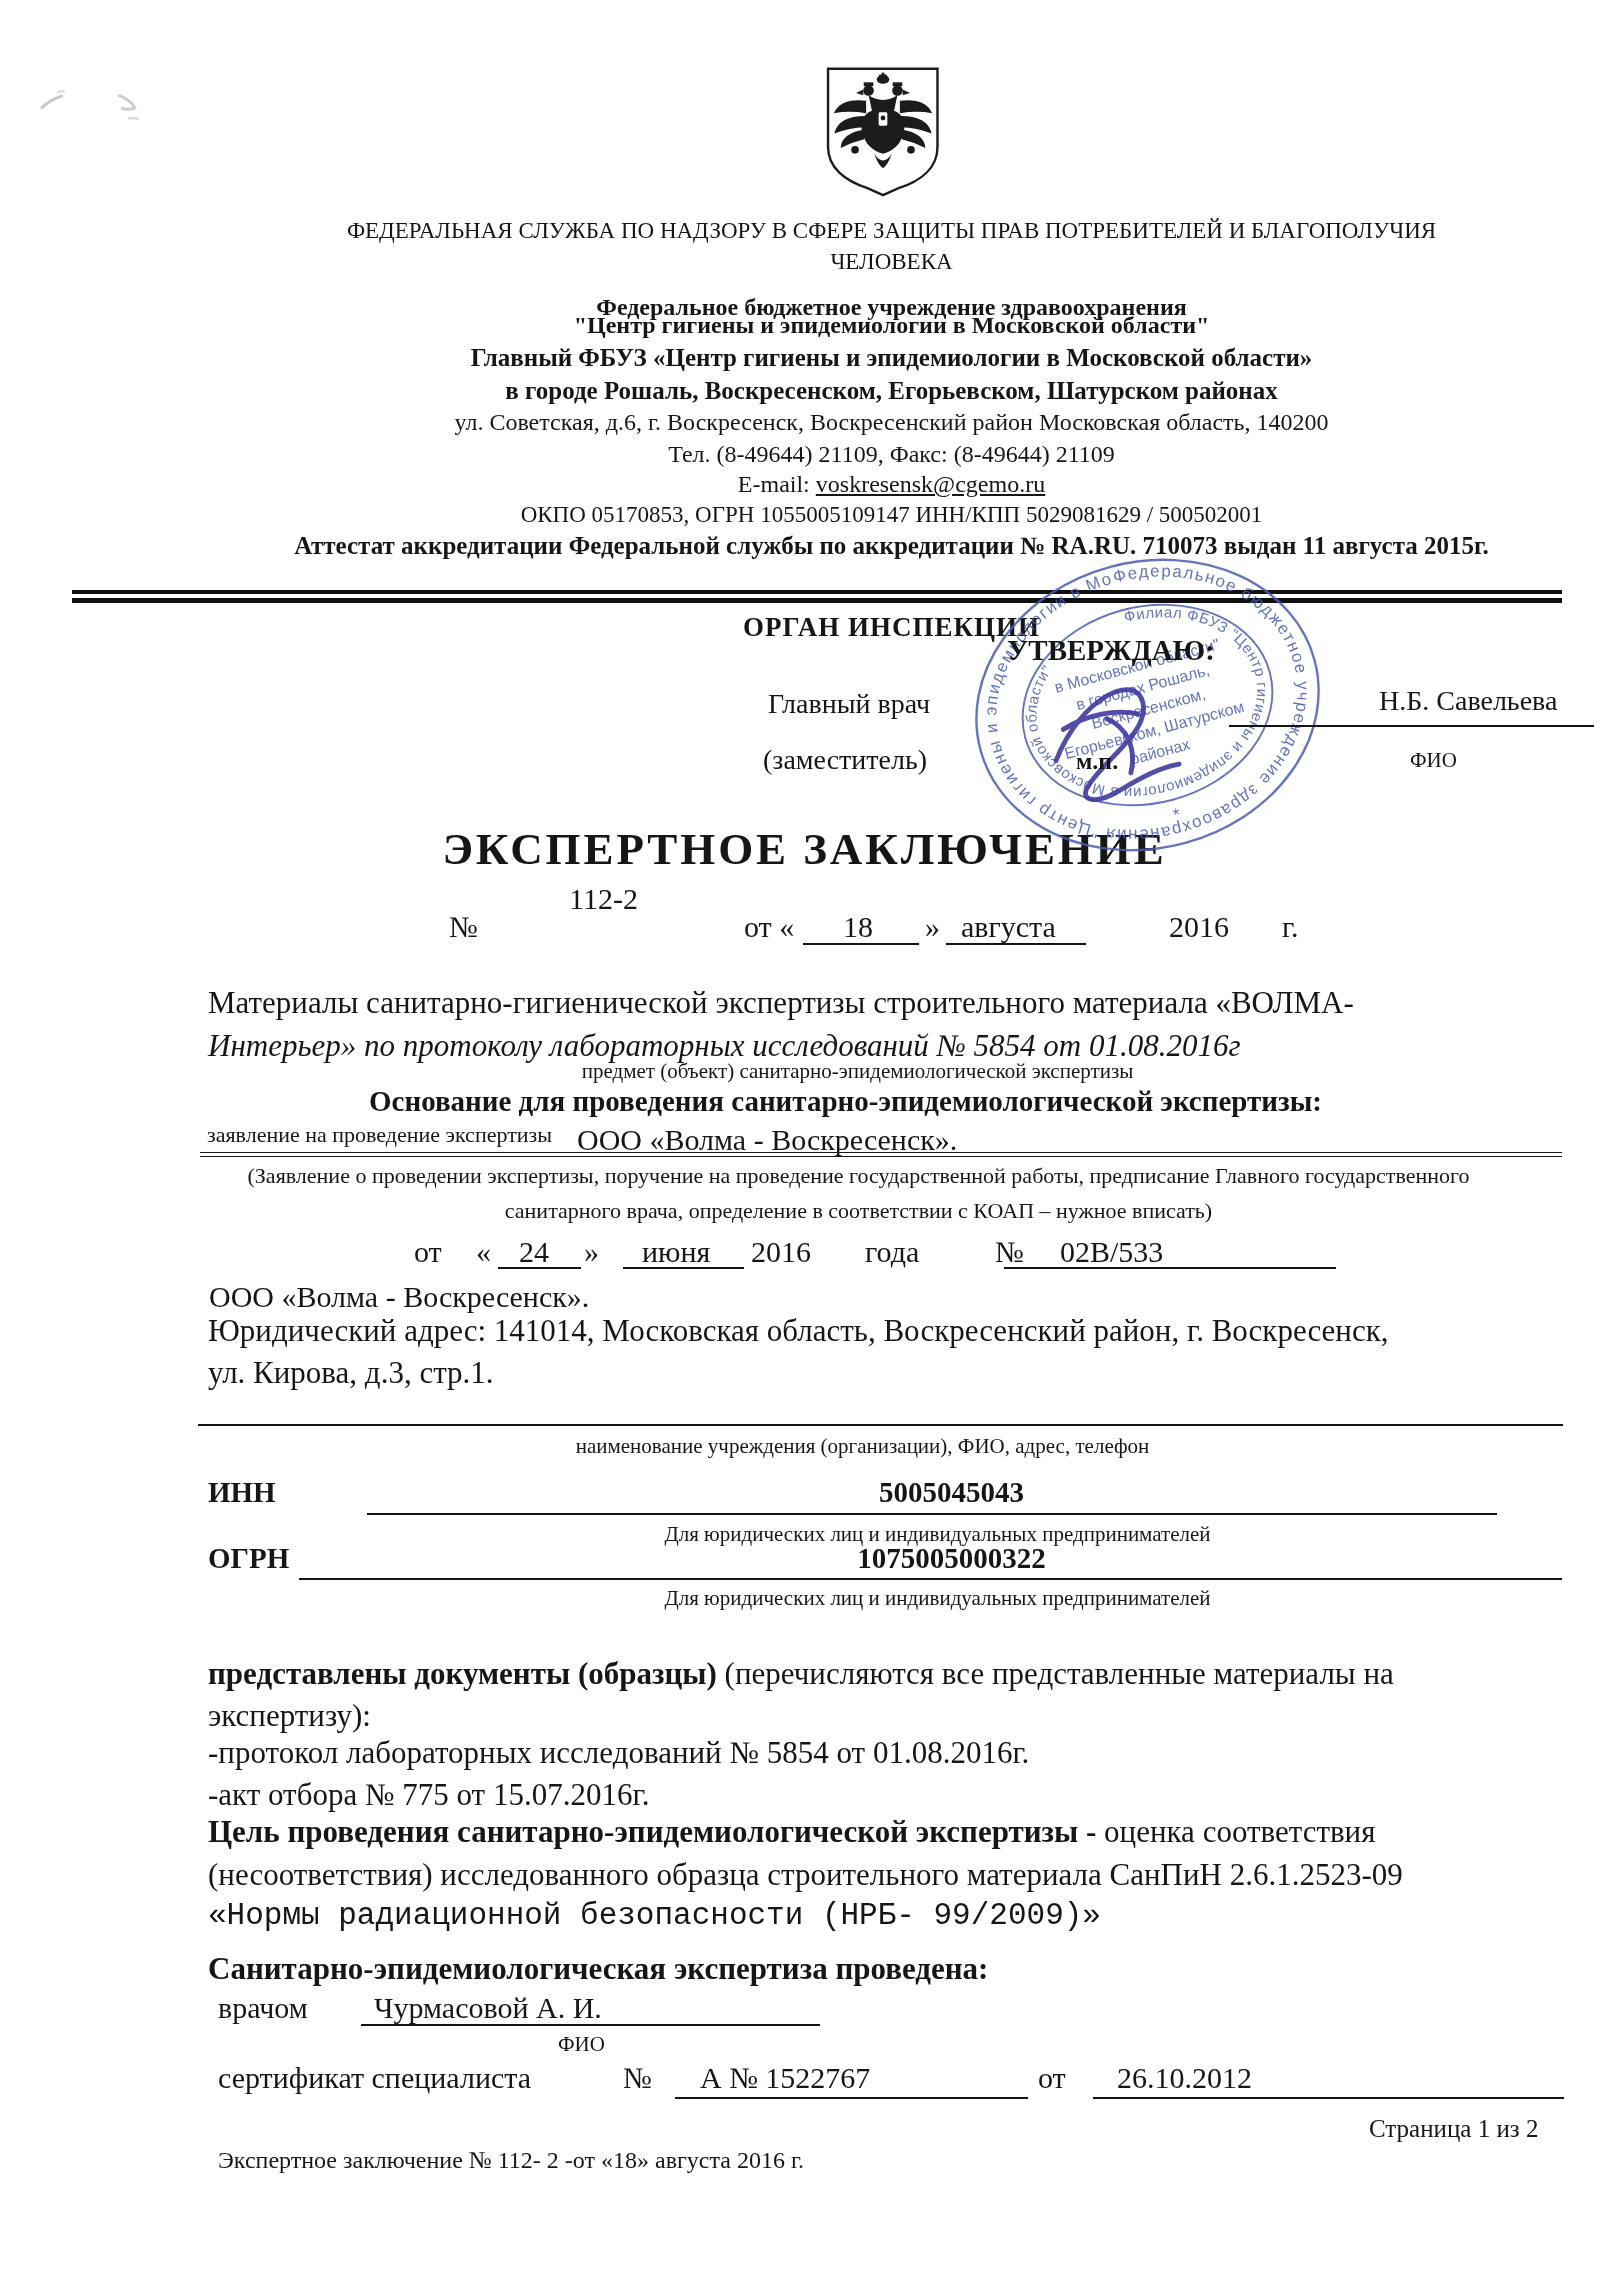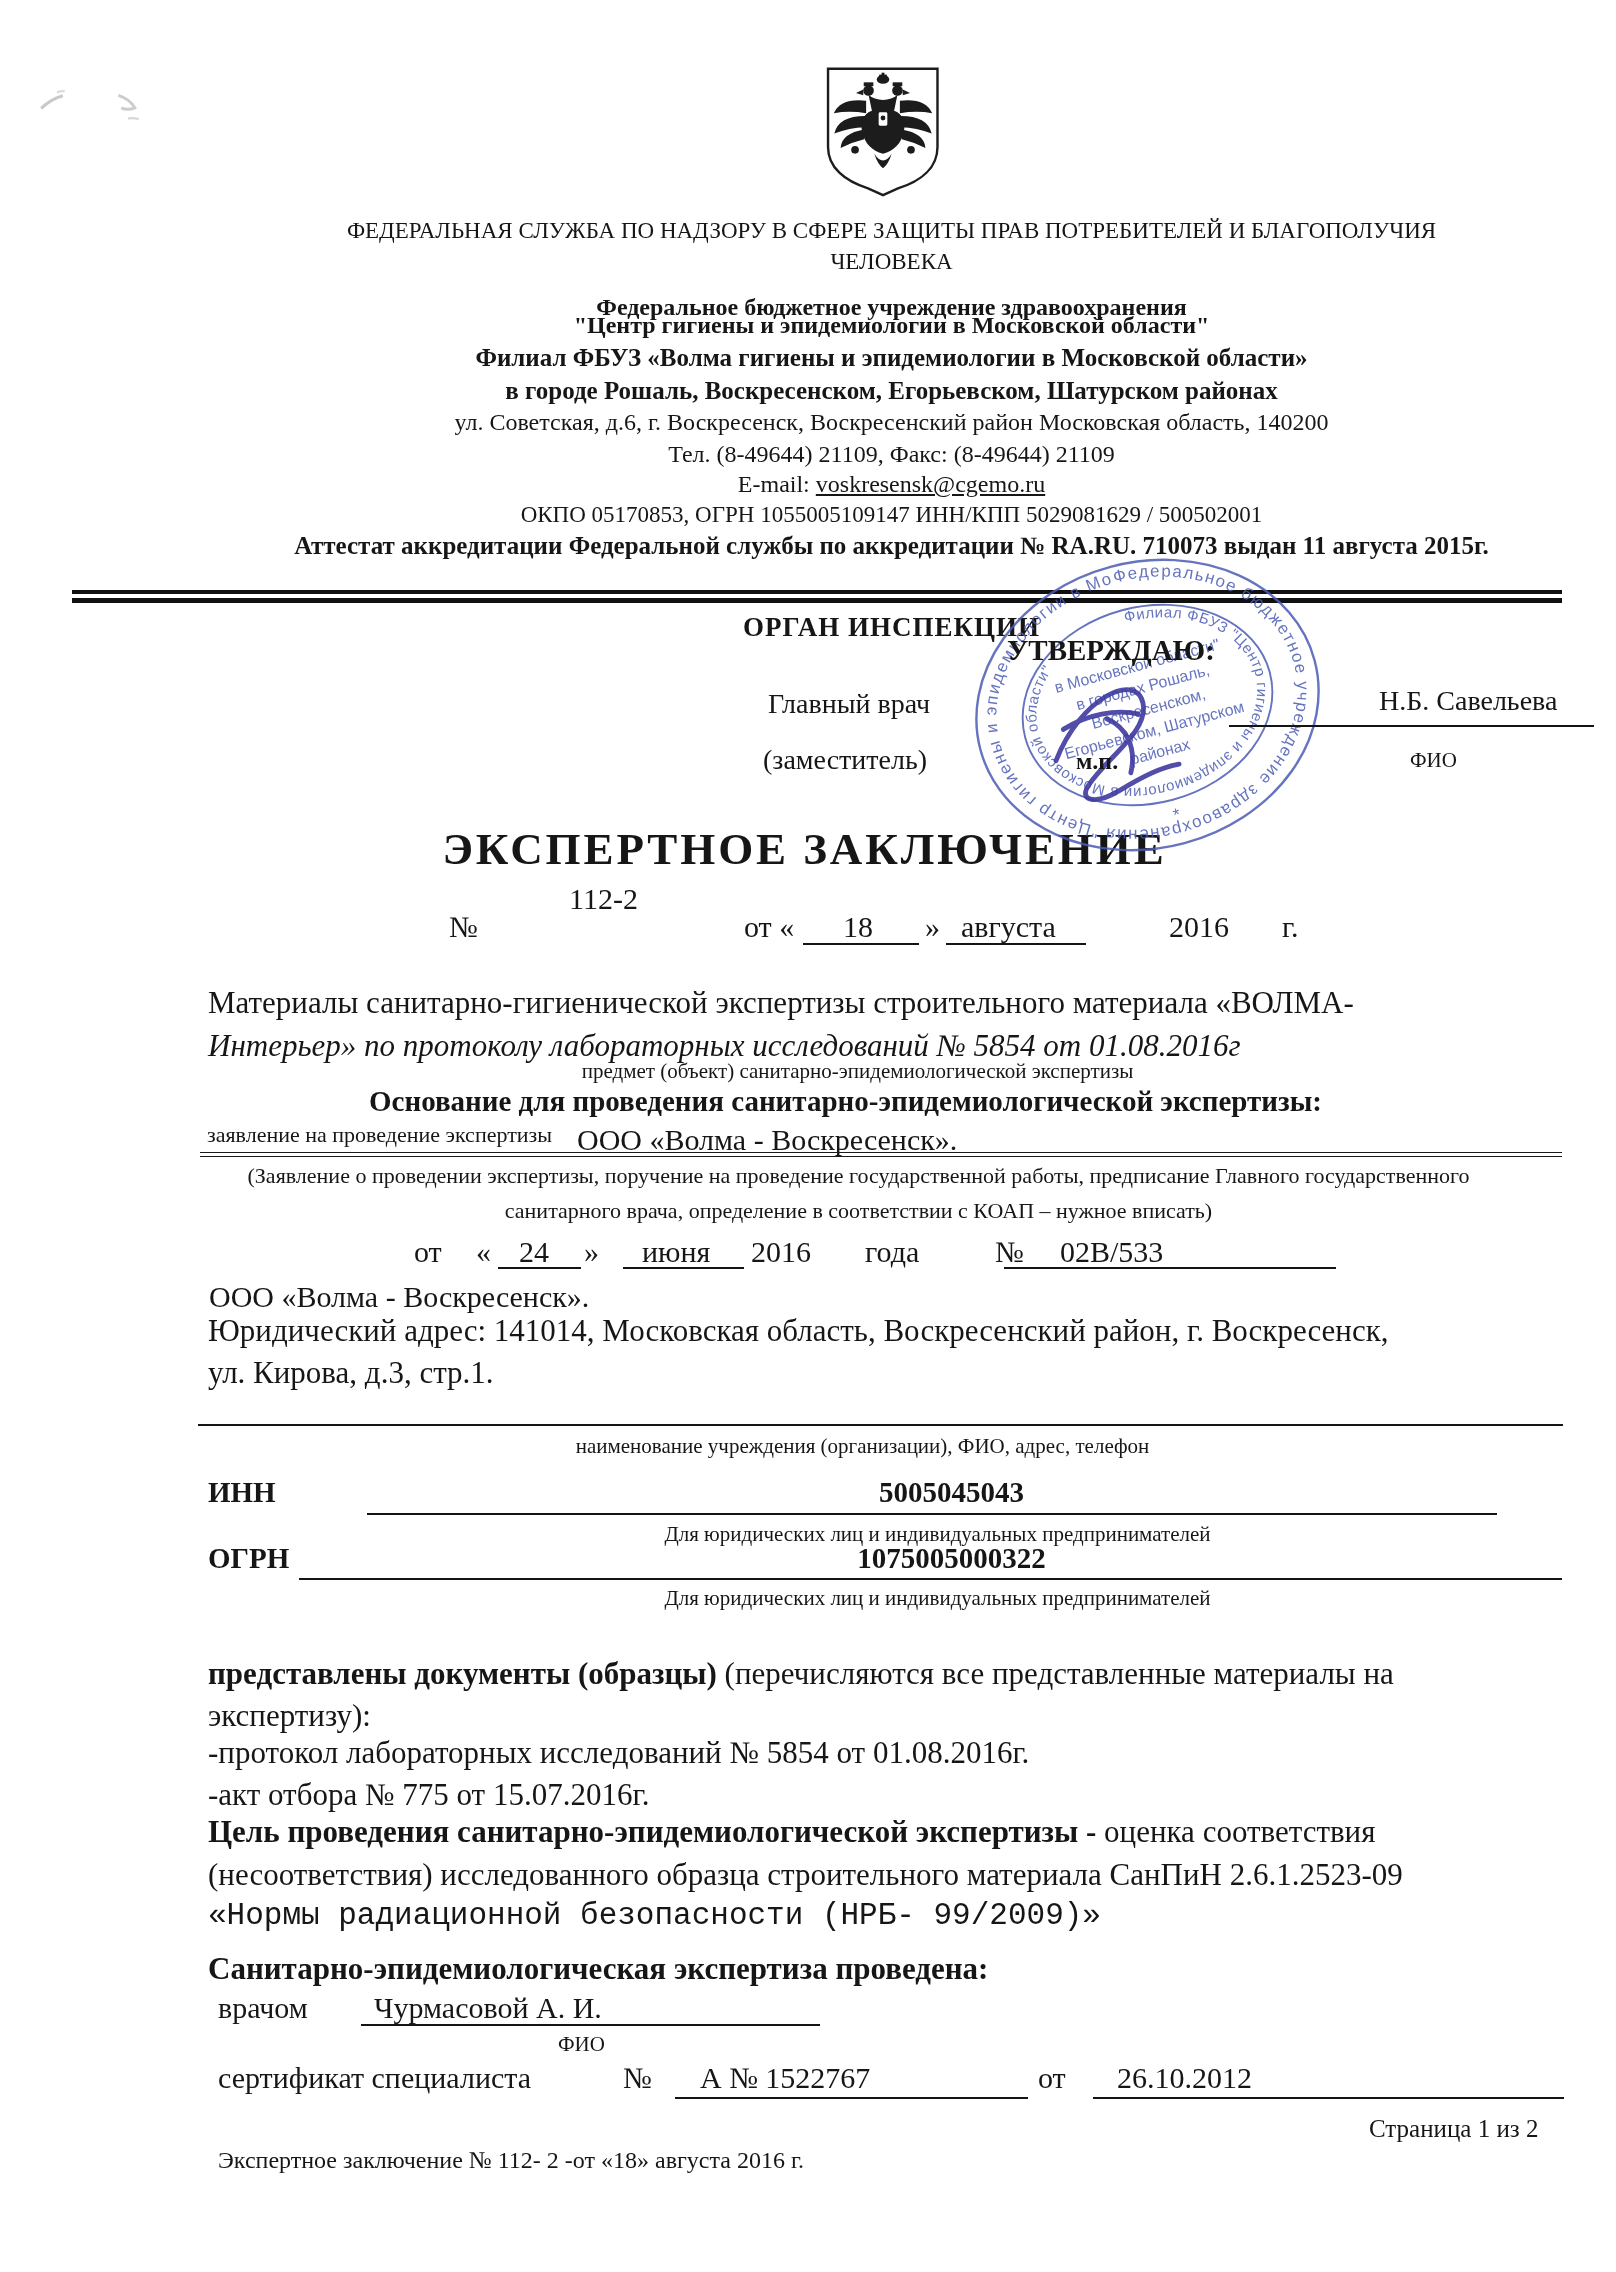--- a/index.html
+++ b/index.html
@@ -56,21 +56,21 @@
       <circle cx="186" cy="178" r="8"></circle>
       <rect x="117" y="98" width="22" height="32" rx="5" fill="#ffffff" stroke="#1c1c1c" stroke-width="4"></rect>
       <circle cx="128" cy="112" r="5"></circle>
     </g>
   </svg>
 
   <div class="c fs48" style="left:167px;top:218px;width:1449px;">ФЕДЕРАЛЬНАЯ СЛУЖБА ПО НАДЗОРУ В СФЕРЕ ЗАЩИТЫ ПРАВ ПОТРЕБИТЕЛЕЙ И БЛАГОПОЛУЧИЯ</div>
   <div class="c fs48" style="left:167px;top:249px;width:1449px;">ЧЕЛОВЕКА</div>
   <div class="c fs50 b" style="left:167px;top:281px;width:1449px;margin-top:13px;">Федеральное бюджетное учреждение здравоохранения</div>
   <div class="c fs50 b" style="left:167px;top:312px;width:1449px;">"Центр гигиены и эпидемиологии в Московской области"</div>
-  <div class="c fs52 b" style="left:167px;top:344px;width:1449px;">Филиал ФБУЗ «Волма гигиены и эпидемиологии в Московской области»</div>
+  <div class="c fs52 b" style="left:167px;top:344px;width:1449px;">Главный ФБУЗ «Центр гигиены и эпидемиологии в Московской области»</div>
   <div class="c fs52 b" style="left:167px;top:377px;width:1449px;">в городе Рошаль, Воскресенском, Егорьевском, Шатурском районах</div>
   <div class="c fs50" style="left:167px;top:409px;width:1449px;">ул. Советская, д.6, г. Воскресенск, Воскресенский район Московская область, 140200</div>
   <div class="c fs50" style="left:167px;top:441px;width:1449px;">Тел. (8-49644) 21109, Факс:  (8-49644) 21109</div>
   <div class="c fs50" style="left:167px;top:471px;width:1449px;">
     <span>E-mail: </span><span class="email">voskresensk@cgemo.ru</span>
   </div>
   <div class="c fs48" style="left:167px;top:502px;width:1449px;">ОКПО 05170853, ОГРН 1055005109147 ИНН/КПП 5029081629 / 500502001</div>
   <div class="c fs52 b" style="left:167px;top:532px;width:1449px;">Аттестат аккредитации Федеральной службы по аккредитации № RA.RU. 710073 выдан 11 августа 2015г.</div>
   <div class="c fs56 b" style="left:167px;top:564px;width:1449px;letter-spacing:1px;">ОРГАН ИНСПЕКЦИИ</div>
 

